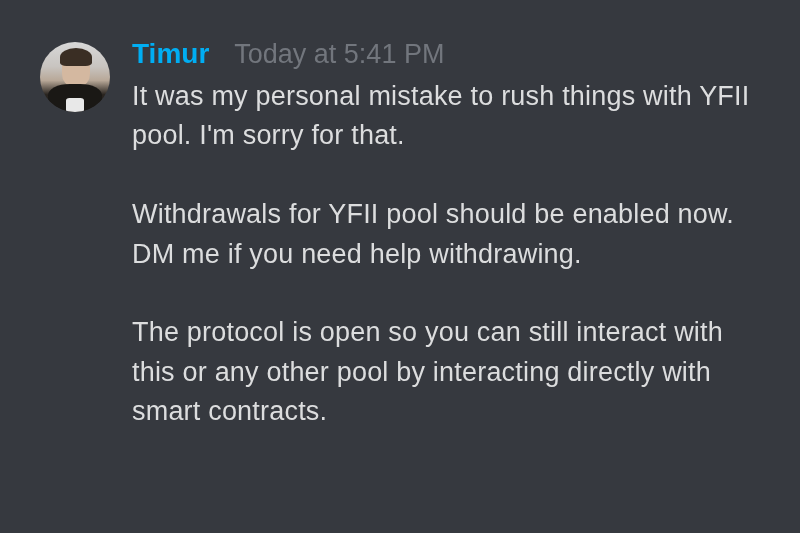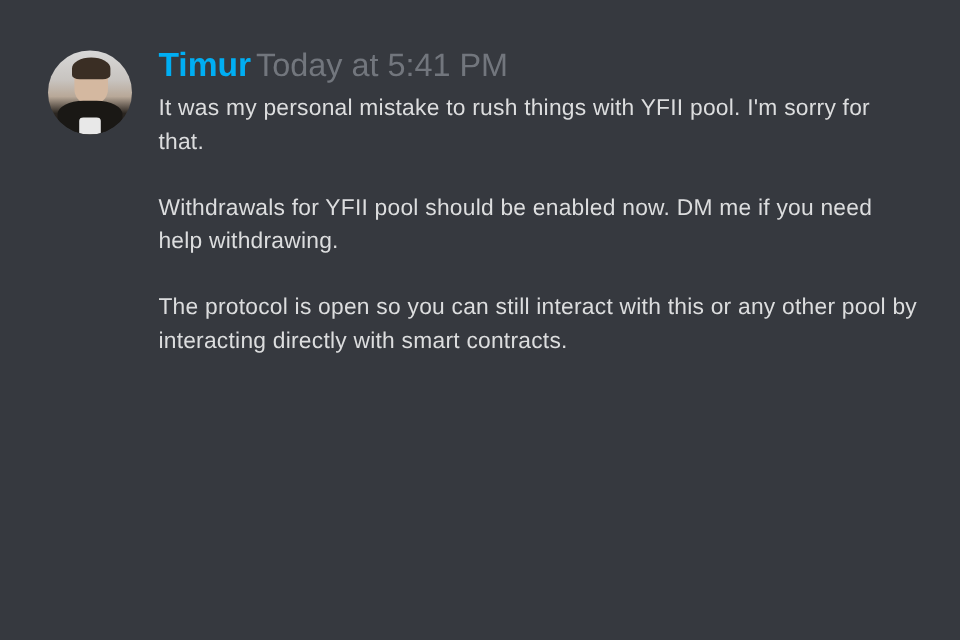--- a/index.html
+++ b/index.html
@@ -67,37 +67,37 @@
       background: #e8e8e8;
       border-radius: 20% 20% 0 0;
     }
     .content {
       flex: 1;
       min-width: 0;
     }
     .header {
       display: flex;
       align-items: baseline;
-      gap: 4px;
+      gap: 25px;
       margin-bottom: 7px;
     }
     .username {
       color: #00aef3;
       font-size: 28px;
       font-weight: 600;
       cursor: pointer;
     }
     .timestamp {
       color: #72767d;
       font-size: 27px;
       font-weight: 400;
     }
     .body {
       color: #dcddde;
-      font-size: 19px;
+      font-size: 27px;
       line-height: 1.46;
       white-space: pre-wrap;
       font-weight: 300;
       letter-spacing: 0.2px;
     }
   </style>
 </head>
 <body>
 
 <div class="message">

